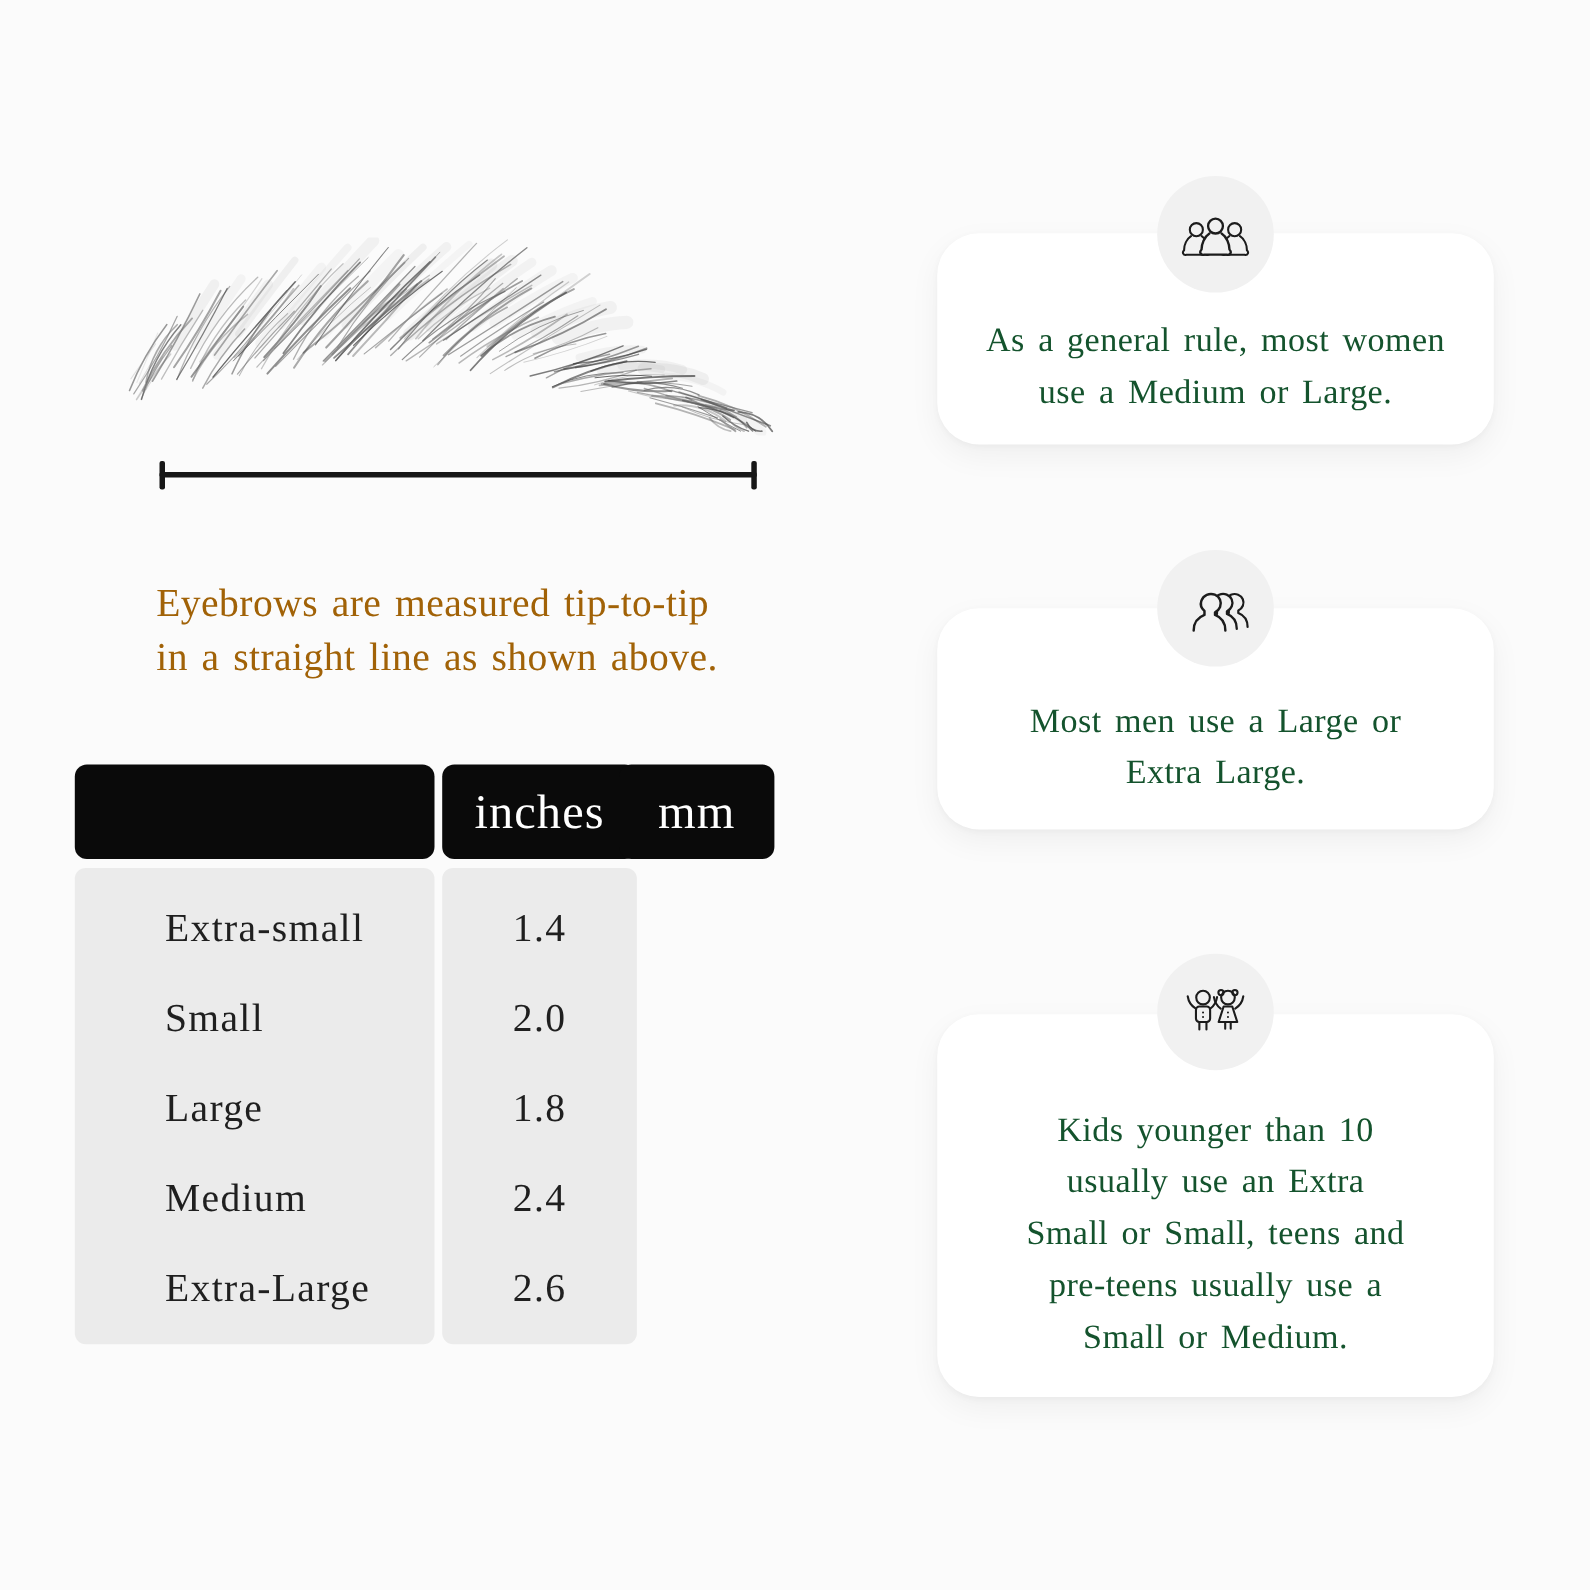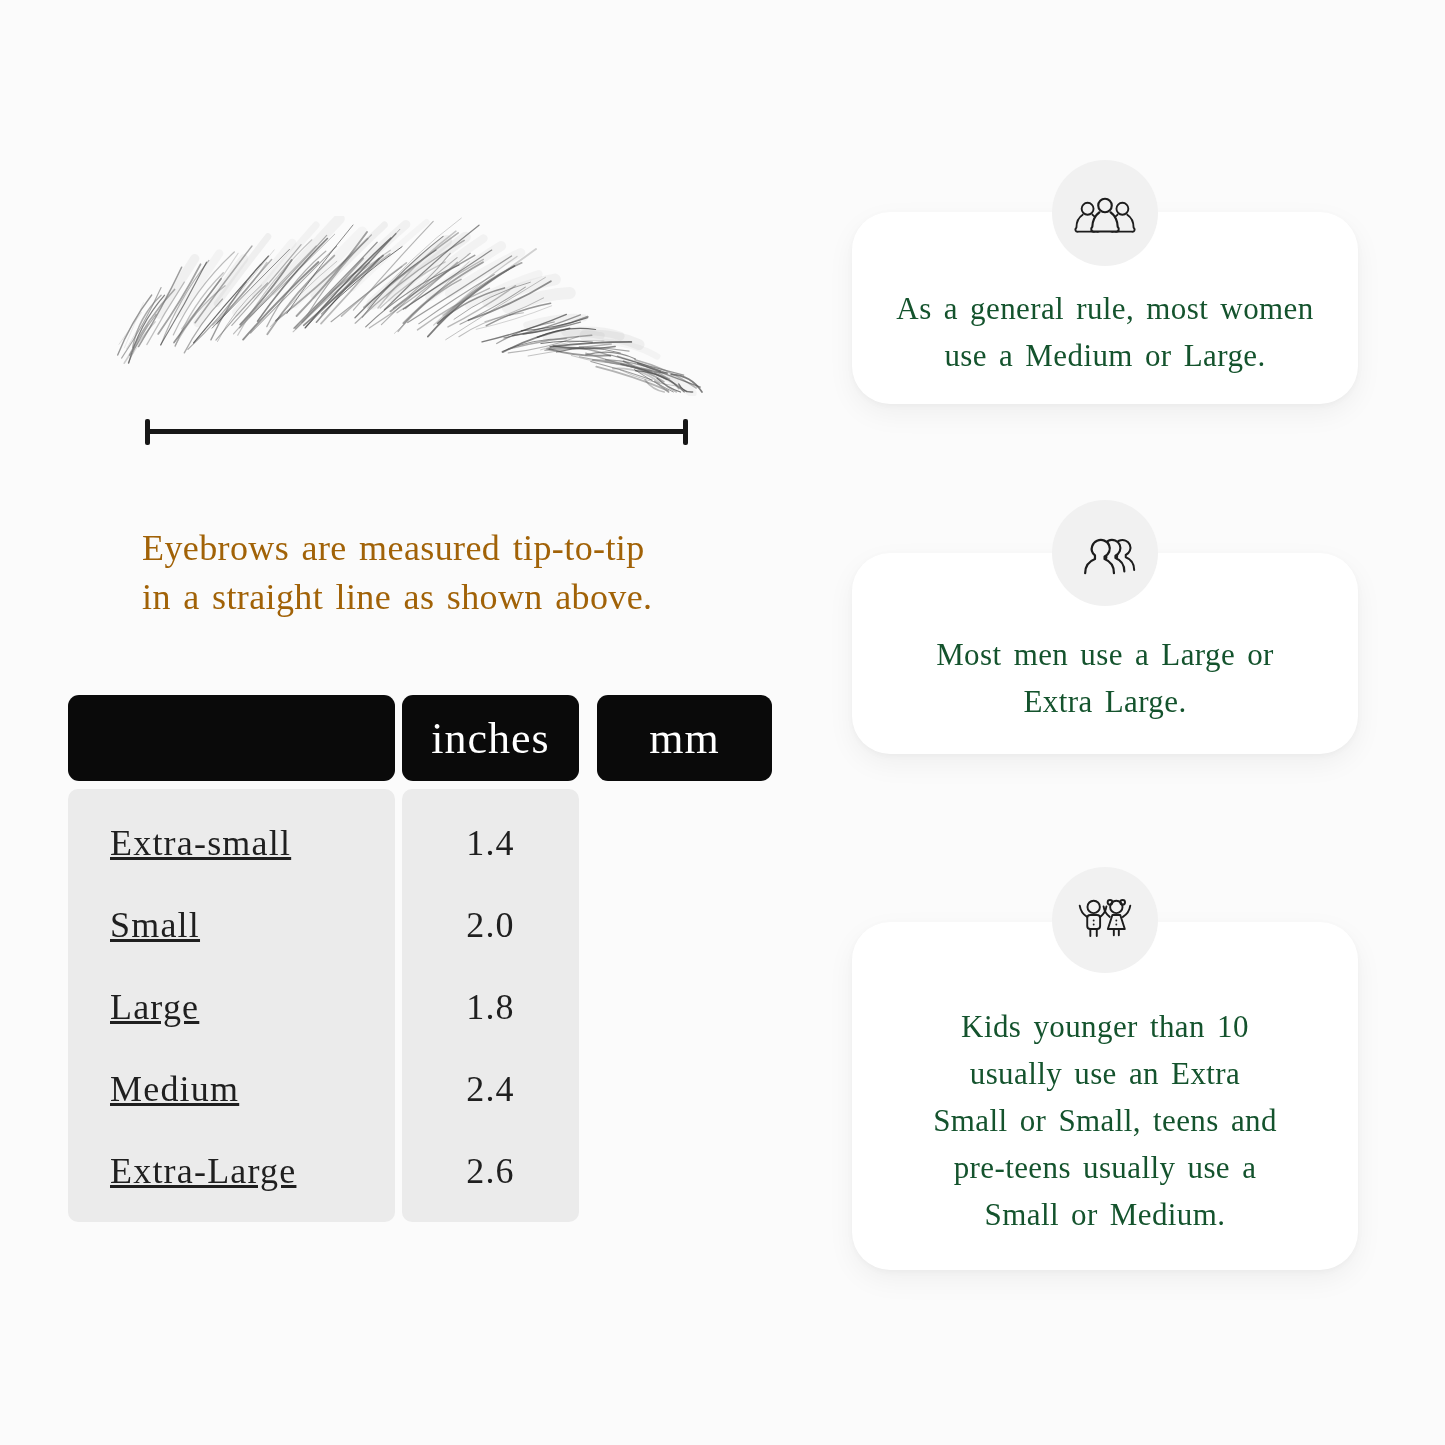--- a/index.html
+++ b/index.html
@@ -23,32 +23,32 @@
     position:absolute;left:130px;top:512px;margin:12px;width:620px;
     font-size:36px;line-height:49px;letter-spacing:.4px;word-spacing:3px;
     color:#a16207;white-space:pre-line;
   }
 
   
   .size-table{position:absolute;left:68px;top:695px;width:694px;height:528px;}
   .tcol{position:absolute;top:0;}
   .c1{left:0;width:327px;}
   .c2{left:334px;width:177px;}
-  .c3{left:529px;width:175px;}
+  .c3{left:495px;width:141px;}
   .th{
     height:86px;background:#0a0a0a;border-radius:11px;
     color:#fff;font-size:44px;letter-spacing:1px;
     display:flex;align-items:center;justify-content:center;
   }
   .tb{
     margin-top:8px;height:433px;background:#ebebeb;border-radius:10px;
     padding-top:13px;box-sizing:border-box;
   }
   .cell{height:82px;display:flex;align-items:center;font-size:36px;letter-spacing:1.2px;color:#1f1f1f;}
-  .c1 .cell{padding-left:42px;text-decoration:underline;}
+  .c1 .cell{padding-left:82px;}
   .c2 .cell,.c3 .cell{justify-content:center;}
 
   
   .card{
     position:absolute;left:852px;width:506px;background:#ffffff;border-radius:38px;
     box-shadow:0 10px 28px rgba(0,0,0,.05),0 2px 6px rgba(0,0,0,.03);
     display:flex;align-items:center;justify-content:center;
     box-sizing:border-box;padding:48px 20px 0 20px;z-index:2;
   }
   .card1{top:212px;height:192px;}

